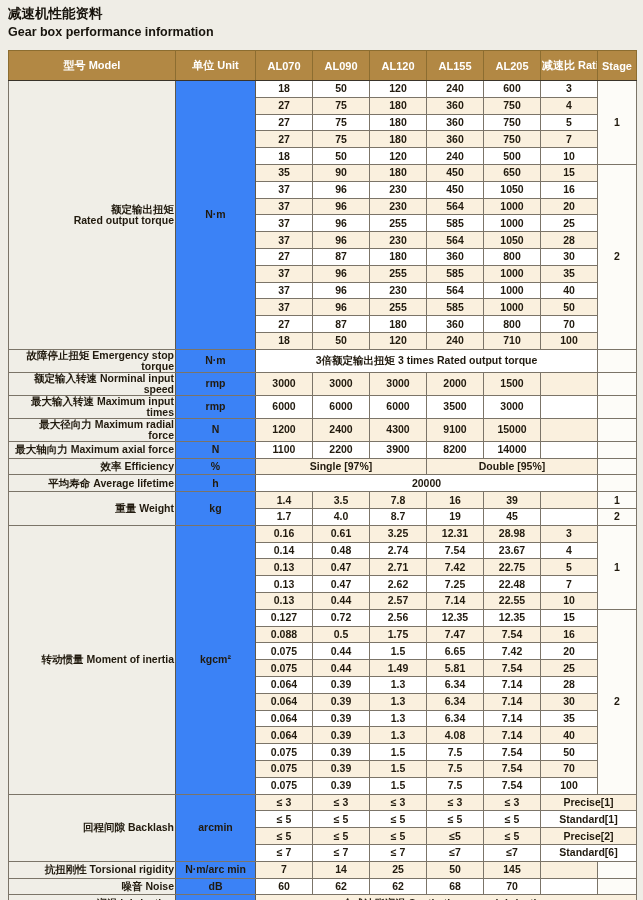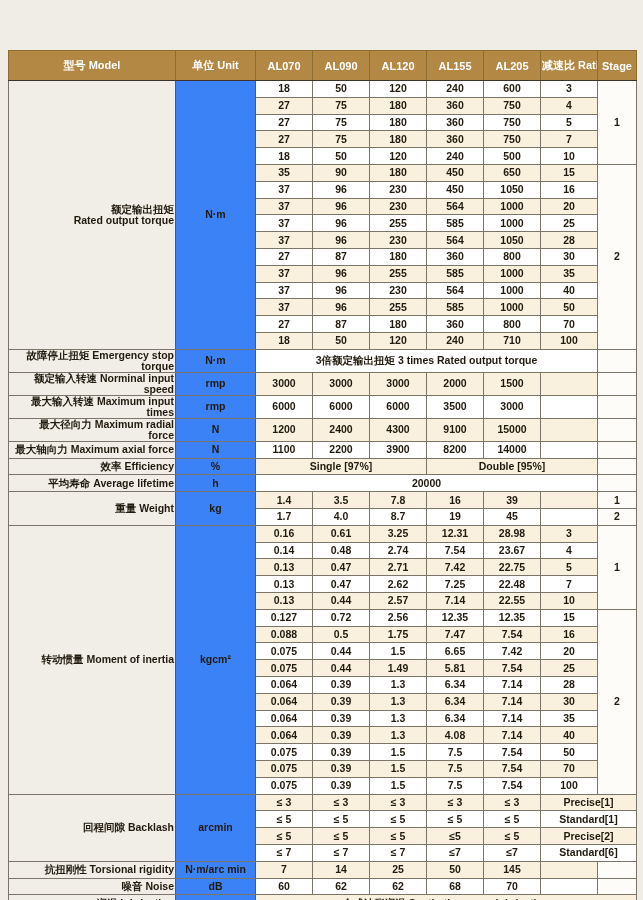--- a/index.html
+++ b/index.html
@@ -41,20 +41,22 @@
     white-space:pre-line; border-right:1px solid #5f584a;
   }
   table.perf td.unit { background:#3b82f6; border-right:1px solid #5f584a; }
   table.perf td.stage { background:#fdfcf8; }
 </style>
 </head>
 <body>
 
 <div class="page">
   <div class="titles">
+    <div class="title-zh">减速机性能资料</div>
+    <div class="title-en">Gear box performance information</div>
   </div>
 
   <table class="perf">
     <colgroup>
       <col style="width:167px">
         <col style="width:80px">
       <col style="width:57px">
         <col style="width:57px">
         <col style="width:57px">
       <col style="width:57px">

